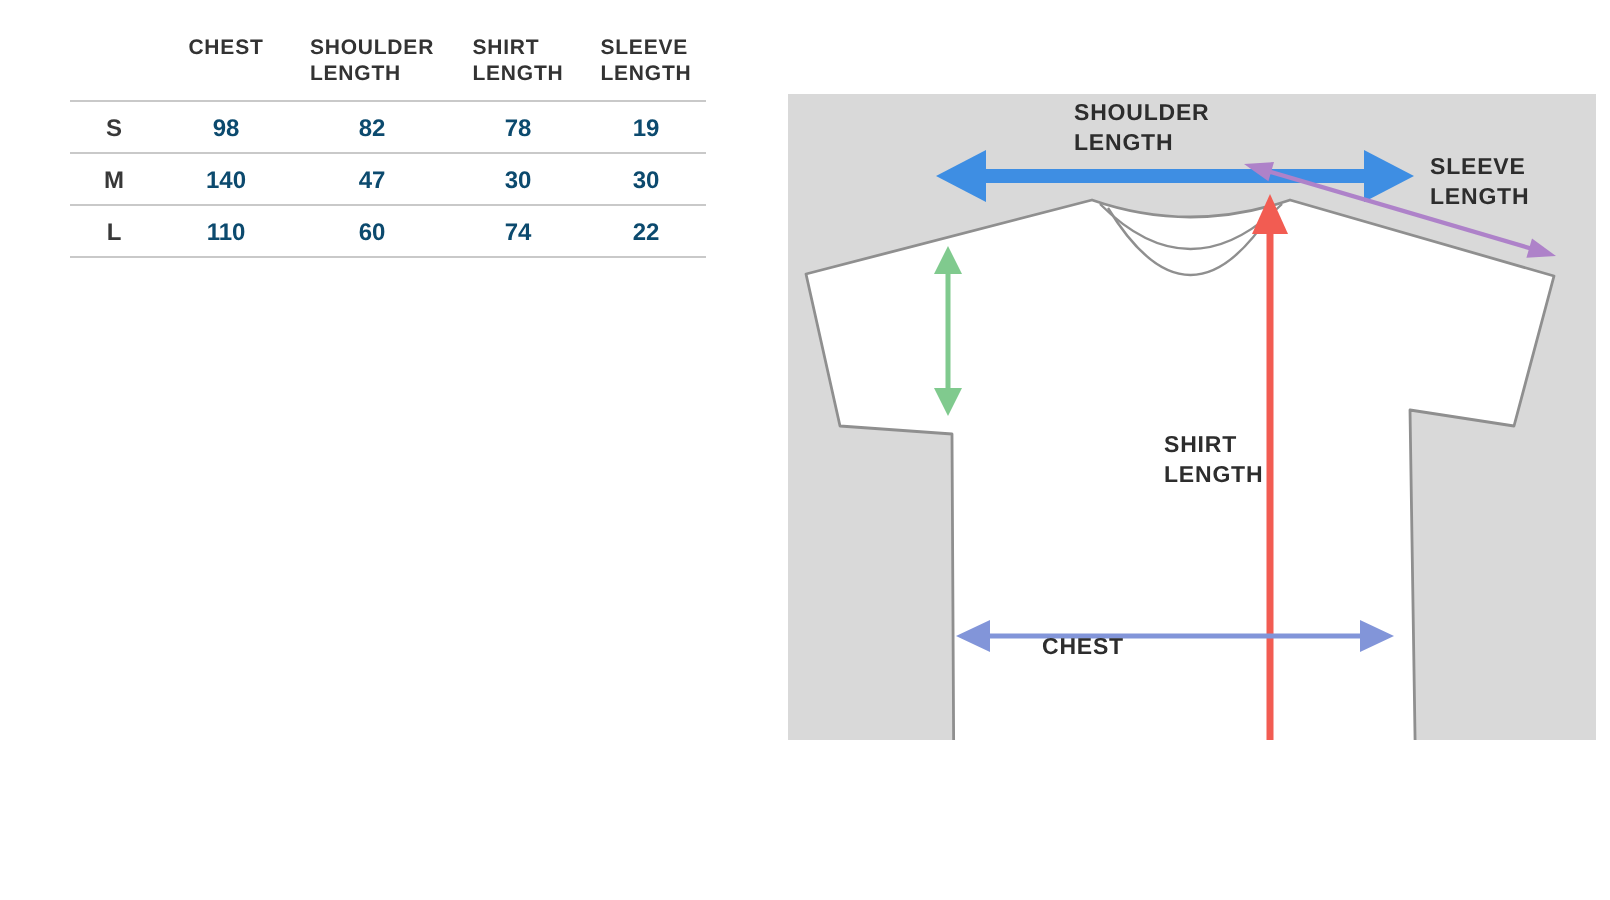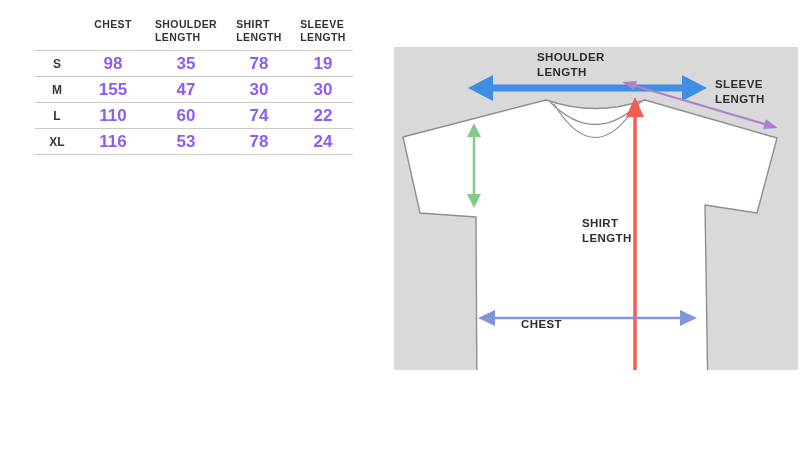--- a/index.html
+++ b/index.html
@@ -21,21 +21,21 @@
   table.size-chart thead tr { border-bottom:1px solid #c9c9c9; }
   table.size-chart th {
     padding:2px 0 6px 0; vertical-align:top; text-align:center;
     font-size:10.5px; font-weight:bold; letter-spacing:0.4px; color:#333333;
   }
   table.size-chart th .hdr {
     display:inline-block; text-align:left; white-space:pre-line; line-height:13px;
   }
   table.size-chart td {
     height:23px; text-align:center; vertical-align:middle;
-    font-size:17px; font-weight:bold; color:#8b5cf6;
+    font-size:12px; font-weight:bold; color:#0c4a6e;
   }
   table.size-chart td.size-cell { font-size:12px; color:#383838; }
 
   
   #diagram-panel { position:absolute; left:394px; top:47px; width:404px; height:385px; }
   #diagram-svg { position:absolute; left:0; top:0; }
   .shirt-fill { fill:#ffffff; stroke-width:1.4; stroke-linejoin:round; }
   .collar-line { fill:none; stroke-width:1.2; }
   .diagram-label {
     position:absolute; white-space:pre-line;
@@ -70,44 +70,37 @@
           <th><span class="hdr">SHIRT
 LENGTH</span></th>
           <th><span class="hdr">SLEEVE
 LENGTH</span></th>
         </tr>
       </thead>
       <tbody>
         <tr>
           <td class="size-cell">S</td>
           <td>98</td>
-          <td>35</td>
+          <td>82</td>
           <td>78</td>
           <td>19</td>
         </tr>
         <tr>
           <td class="size-cell">M</td>
-          <td>155</td>
+          <td>140</td>
           <td>47</td>
           <td>30</td>
           <td>30</td>
         </tr>
         <tr>
           <td class="size-cell">L</td>
           <td>110</td>
           <td>60</td>
           <td>74</td>
           <td>22</td>
-        </tr>
-        <tr>
-          <td class="size-cell">XL</td>
-          <td>116</td>
-          <td>53</td>
-          <td>78</td>
-          <td>24</td>
         </tr>
       </tbody>
     </table>
   </div>
 
   <div id="diagram-panel">
     <svg id="diagram-svg" width="404" height="385" viewBox="0 0 404 385">
 
       <rect x="0" y="0" width="404" height="385" fill="#d9d9d9"></rect>
 

